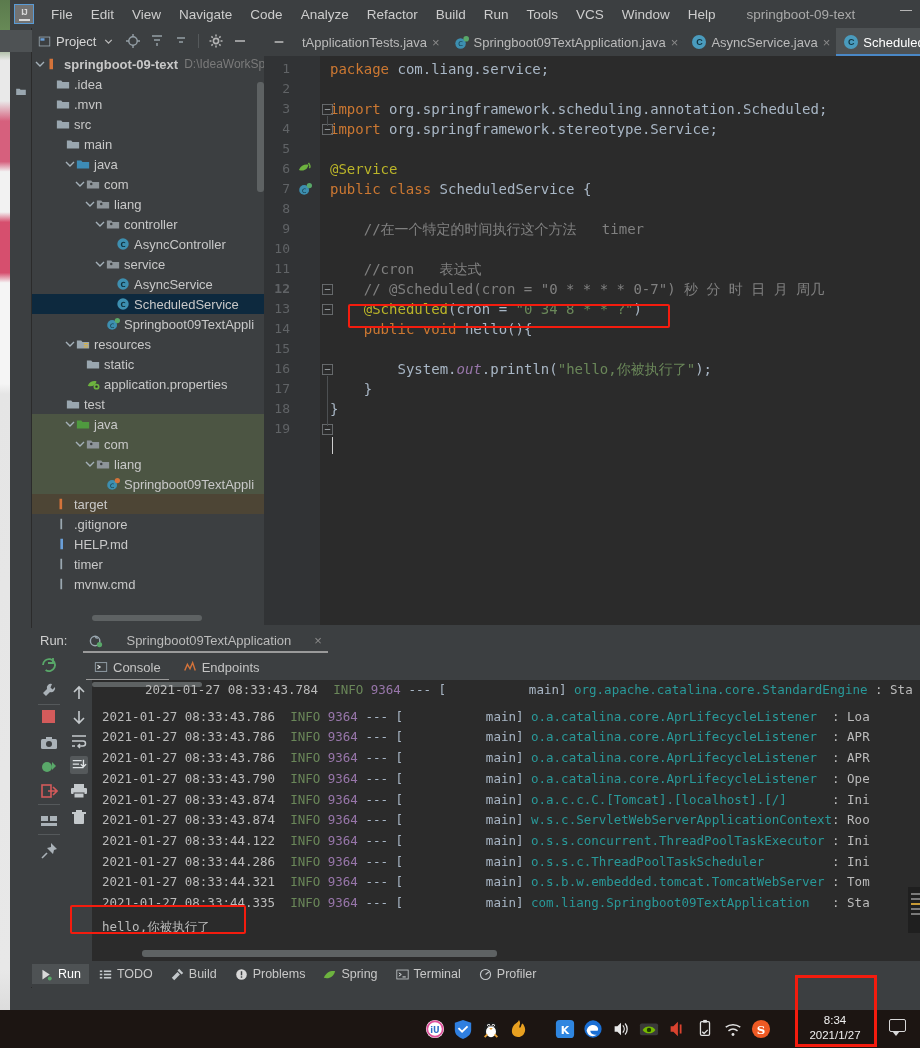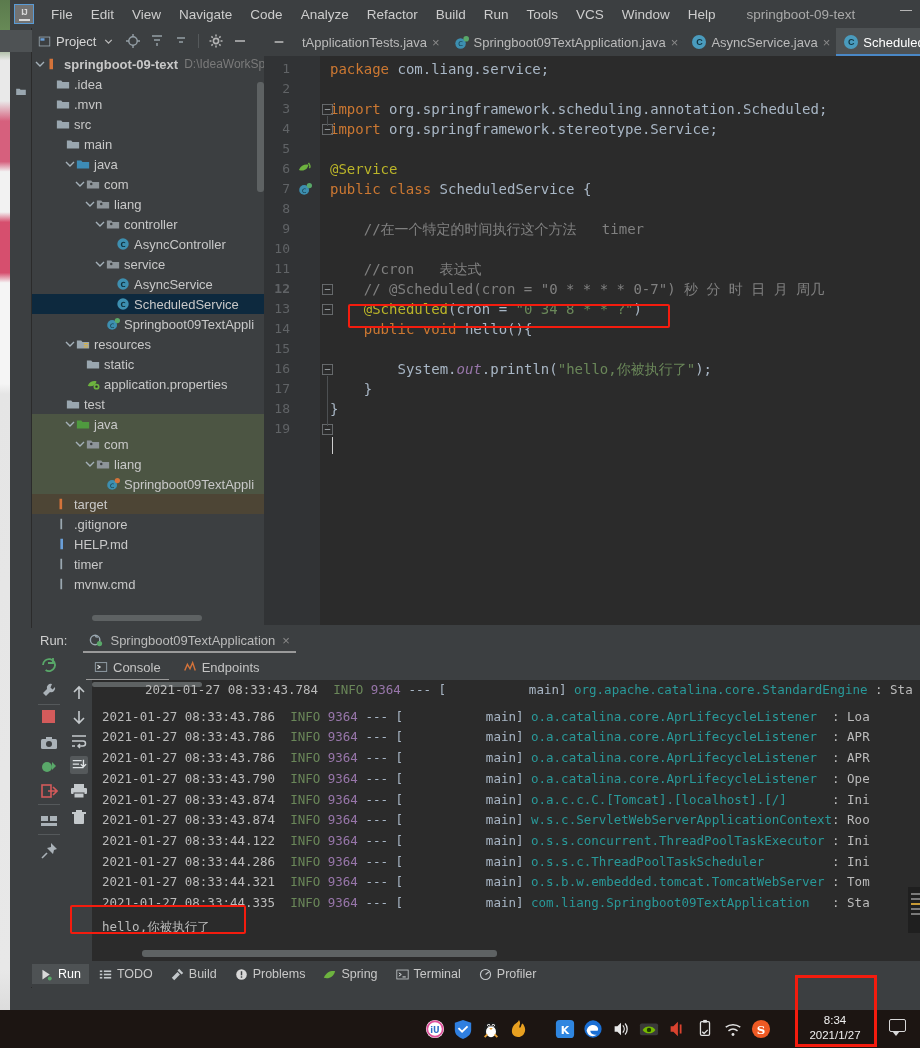--- a/index.html
+++ b/index.html
@@ -91,21 +91,21 @@
   .k-cmt{ color:#808080; }     
   .k-def{ color:#a9b7c6; }
   .k-fld{ color:#9876aa; font-style:italic;}
 
   
   .runwin{ position:absolute; left:10px; top:628px; width:910px; height:333px;
      background:#3c3f41;}
   .runhdr{ position:absolute; left:22px; top:0; width:888px; height:24px;
      display:flex; align-items:center; gap:6px; padding-left:8px; font-size:13px;}
   .runhdr .rl{ color:#cfcfcf;}
-  .runtab{ display:flex;align-items:flex-start;gap:7px; padding:2px 6px; position:relative;}
+  .runtab{ display:flex;align-items:flex-end;gap:23px; padding:2px 6px; position:relative;}
   .runtab:after{content:"";position:absolute;left:0;right:0;bottom:-3px;height:2px;background:#9a9a9a;}
   .subtabs{ position:absolute; left:80px; top:26px; width:830px; height:26px;
      display:flex; align-items:center; gap:14px; font-size:13px;}
   .subtab{ display:flex;align-items:center;gap:5px;padding:2px 4px;position:relative;color:#c4c4c4;}
   .subtab.active:after{content:"";position:absolute;left:-4px;right:-4px;bottom:-4px;height:2px;background:#9a9a9a;}
   .runside{ position:absolute; left:22px; top:24px; width:34px; height:309px; background:#3c3f41;}
   .runside2{ position:absolute; left:56px; top:52px; width:26px; height:281px; background:#3c3f41;}
   .sideic{ position:absolute; left:8px; width:18px; height:18px;}
   .sideic2{ position:absolute; left:4px; width:18px; height:18px;}
   .sideic2.sel{ background:#55595b; border-radius:2px;}

